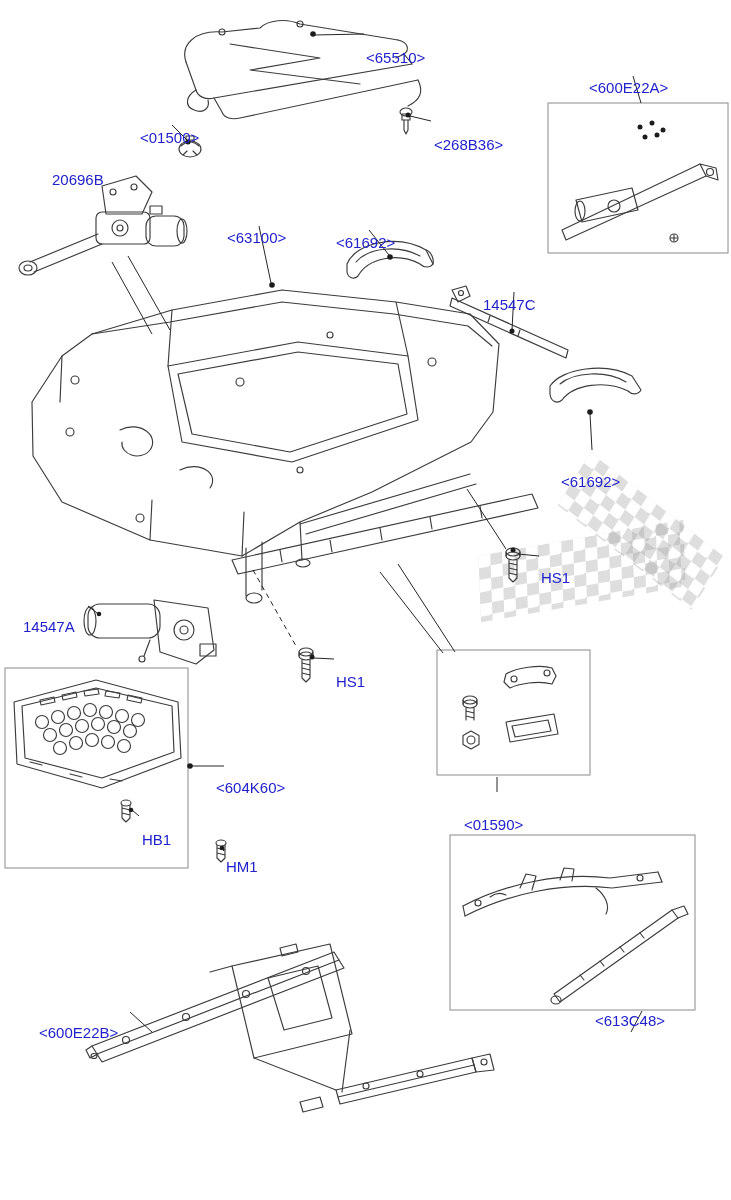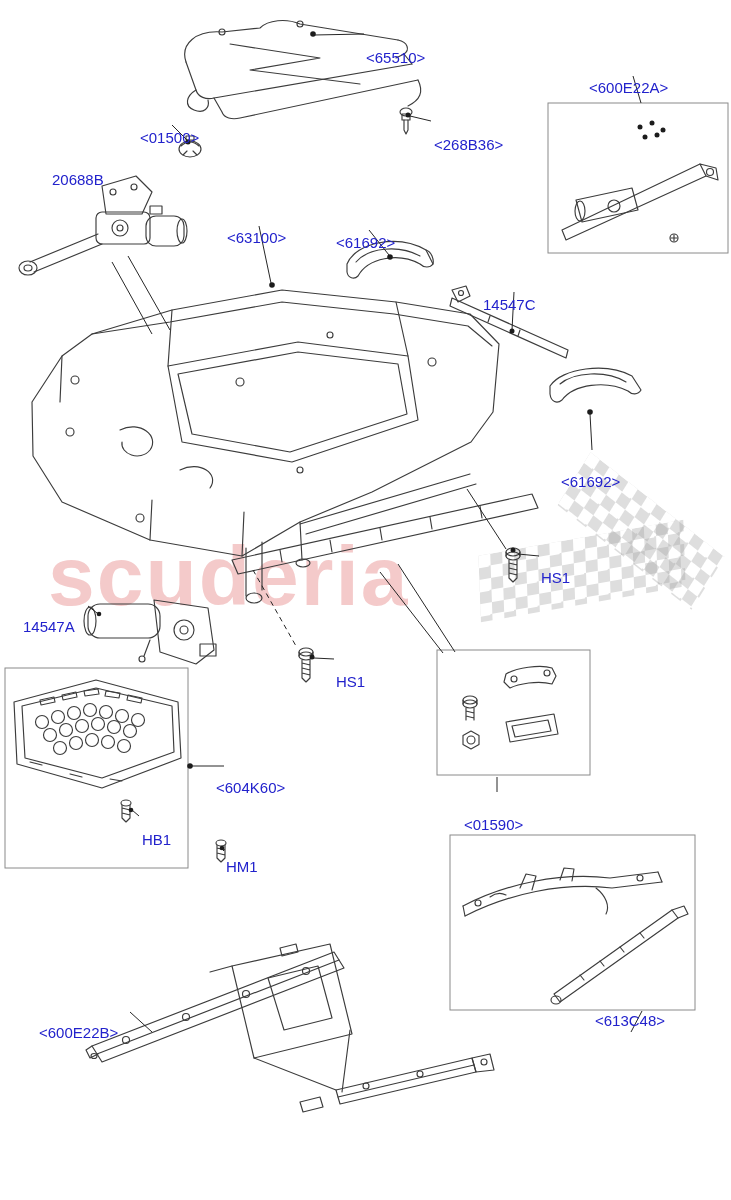--- a/index.html
+++ b/index.html
@@ -38,21 +38,20 @@
   .box{fill:#ffffff;stroke:var(--box_border);stroke-width:1;}
   .ld{fill:none;stroke:#262626;stroke-width:1;}
   .dash{stroke-dasharray:5 4;}
   .dot{fill:#1c1c1c;stroke:none;}
 </style>
 </head>
 <body>
 
 <div id="canvas">
 
-  <div class="wm-brand">scuderia</div>
   <div class="checker a"></div>
   <div class="checker b"></div>
 
   <svg id="art" width="731" height="1200" viewBox="0 0 731 1200">
 
     <g>
       <rect class="box" x="548" y="103" width="180" height="150"></rect>
     </g>
     <g>
       <rect class="box" x="437" y="650" width="153" height="125"></rect>
@@ -311,21 +310,21 @@
       <circle class="dot" cx="190" cy="766" r="2.8"></circle>
       <circle class="dot" cx="131" cy="810" r="2.3"></circle>
       <circle class="dot" cx="222" cy="848" r="2.3"></circle>
       <circle class="dot" cx="99" cy="614" r="2.3"></circle>
     </g>
   </svg>
 
   <div class="lbl" style="left:366px;top:27px">&lt;65510&gt;</div>
   <div class="lbl" style="left:589px;top:57px">&lt;600E22A&gt;</div>
   <div class="lbl" style="left:140px;top:107px">&lt;01500&gt;</div>
-  <div class="lbl" style="left:52px;top:149px">20688B</div>
+  <div class="lbl" style="left:52px;top:149px">20696B</div>
   <div class="lbl" style="left:434px;top:114px">&lt;268B36&gt;</div>
   <div class="lbl" style="left:227px;top:207px">&lt;63100&gt;</div>
   <div class="lbl" style="left:336px;top:212px">&lt;61692&gt;</div>
   <div class="lbl" style="left:483px;top:274px">14547C</div>
   <div class="lbl" style="left:561px;top:451px">&lt;61692&gt;</div>
   <div class="lbl" style="left:541px;top:547px">HS1</div>
   <div class="lbl" style="left:23px;top:596px">14547A</div>
   <div class="lbl" style="left:336px;top:651px">HS1</div>
   <div class="lbl" style="left:216px;top:757px">&lt;604K60&gt;</div>
   <div class="lbl" style="left:464px;top:794px">&lt;01590&gt;</div>

